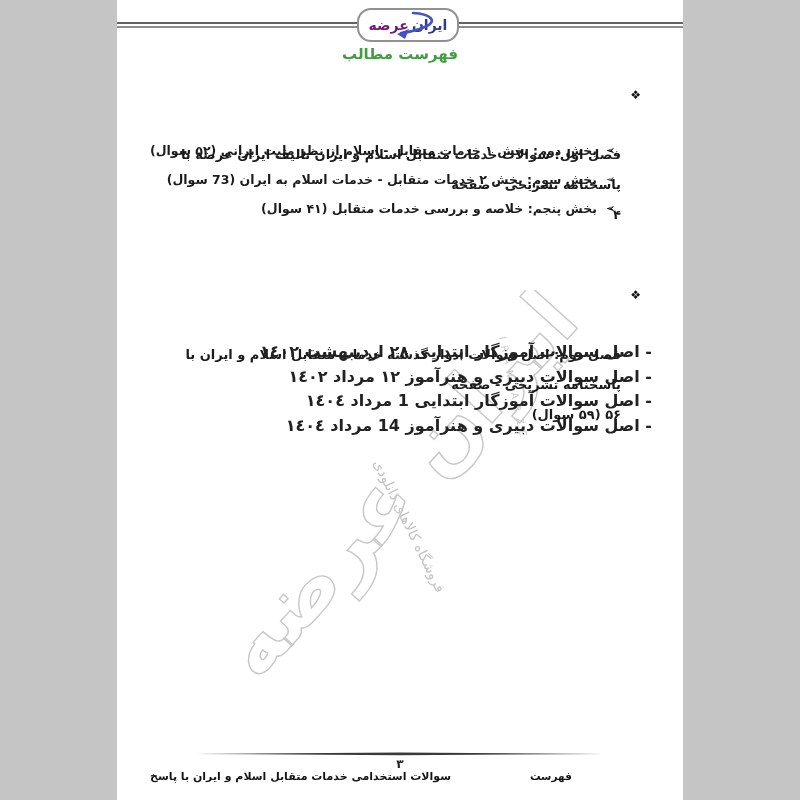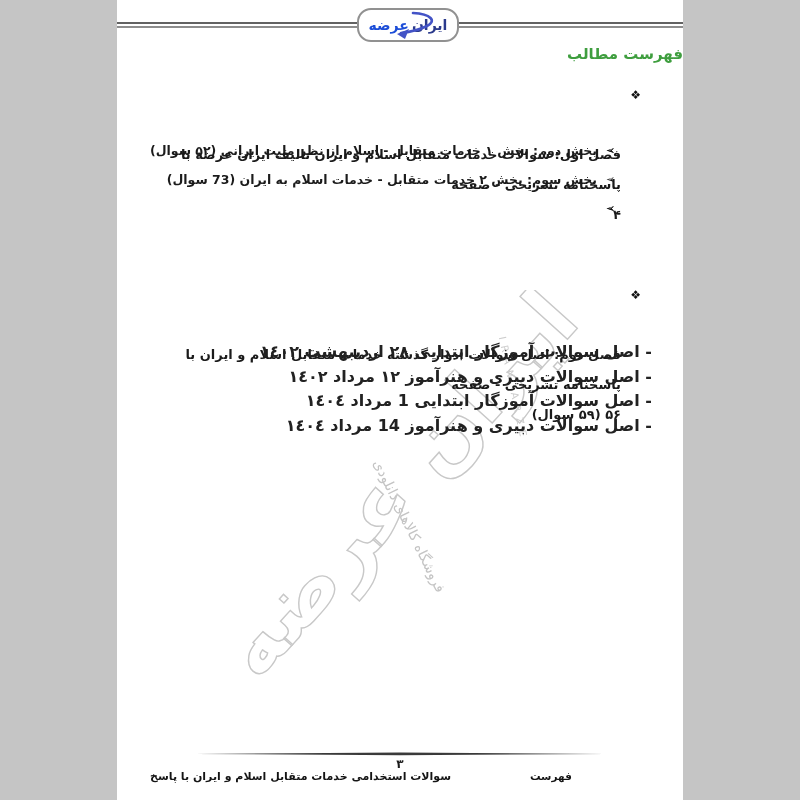--- a/index.html
+++ b/index.html
@@ -16,24 +16,24 @@
   .rule-top{position:absolute;top:22px;left:0;right:0;height:2px;background:#626262;}
   .rule-bottom{position:absolute;top:26px;left:0;right:0;height:2px;background:#8d8d8d;}
   .logo-pill{
     position:absolute;top:8px;left:240px;width:102px;height:34px;
     background:#fff;border:2px solid #919191;border-radius:14px;
     box-sizing:border-box;z-index:3;
     display:flex;align-items:center;justify-content:center;gap:3px;
     direction:rtl;font-weight:bold;font-size:14px;
   }
   .logo-word-right{color:#2b3a8c;position:relative;z-index:2;}
-  .logo-word-left{color:#1d4ed8;position:relative;z-index:2;}
+  .logo-word-left{color:#701a75;position:relative;z-index:2;}
   .logo-arrow{position:absolute;inset:0;z-index:4;pointer-events:none;}
   .doc-title{
-    position:absolute;top:45px;left:0;right:0;text-align:right;
+    position:absolute;top:45px;left:0;right:0;text-align:center;
     font-size:15px;font-weight:bold;color:#3f9e3f;z-index:2;
   }
   
   .chapter{
     position:absolute;right:62px;left:19px;
     font-size:13px;font-weight:bold;color:#1b1b1b;
     line-height:30px;text-align:right;white-space:pre-line;z-index:2;
   }
   .chapter .bullet{
     position:absolute;right:-20px;top:0px;font-size:12px;color:#111;
@@ -114,20 +114,21 @@
     </div>
     <div class="section">
       <span class="arrow">➢</span>
       <span>بخش سوم: بخش ۲ خدمات متقابل - خدمات اسلام به ایران (73 سوال)</span>
     </div>
     <div class="section">
       <span class="arrow">➢</span>
     </div>
     <div class="section">
       <span class="arrow">➢</span>
+      <span>بخش پنجم: خلاصه و بررسی خدمات متقابل (۴۱ سوال)</span>
     </div>
   </div>
 
   <div class="chapter chapter2">
     <span class="bullet">❖</span>
     <span>فصل دوم: اصل سوالات ادوار گذشته خدمات متقابل اسلام و ایران با پاسخنامه تشریحی - صفحه
 ۵۶ (۵۹ سوال)</span>
   </div>
 
   <div class="exams">

